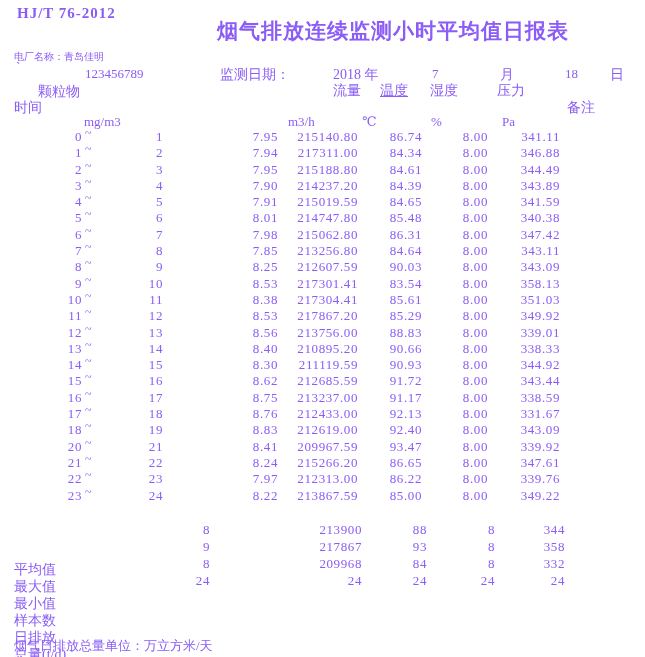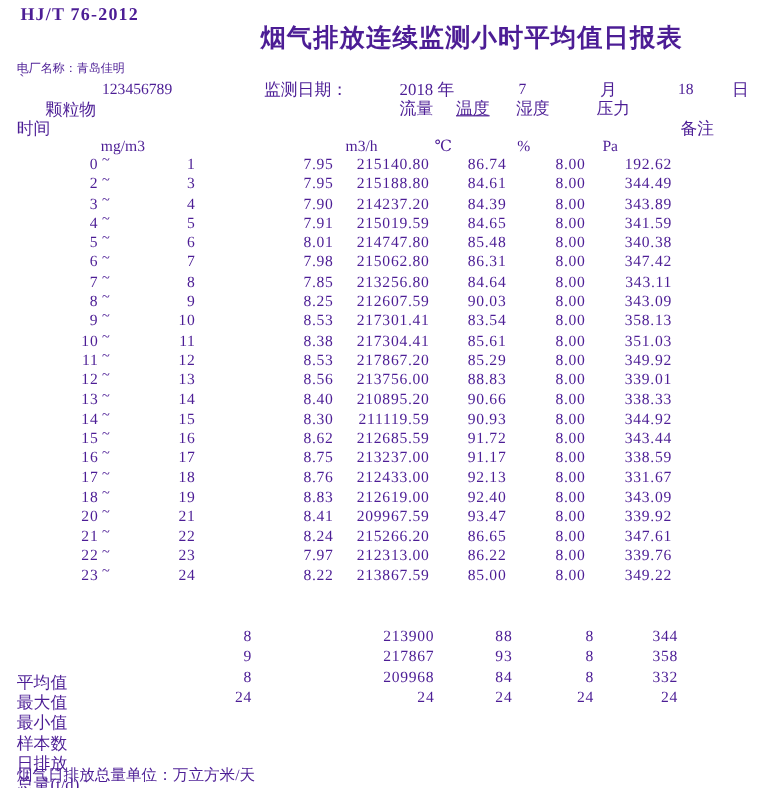--- a/index.html
+++ b/index.html
@@ -1,19 +1,19 @@
 <!DOCTYPE html>
 <html><head>
 <meta charset="utf-8">
 <style>
   html,body{margin:0;padding:0;background:#fff;}
   .page{
     position:relative;
     width:645px;height:657px;
-    background:#fff;color:#4c1d95;
+    background:#fff;color:#8b5cf6;
     font-family:"Liberation Serif","DejaVu Serif",serif;
     overflow:hidden;
   }
   .abs{position:absolute;white-space:nowrap;}
   .std{left:17px;top:5px;font-size:15px;font-weight:bold;letter-spacing:1px;}
   .title{left:217px;top:17px;font-size:21px;font-weight:bold;letter-spacing:1px;}
   .cjk{font-size:14px;}
   .plant-label{left:14px;top:50px;font-size:10px;}
   .tick{left:16px;top:59px;font-size:13px;}
   .plant-code{left:85px;top:66px;font-size:13px;}
@@ -84,21 +84,22 @@
   <div class="abs cjk time-label">时间</div>
   <div class="abs cjk remark-label">备注</div>
 
   <div class="abs unit u-conc">mg/m3</div>
   <div class="abs unit u-flow">m3/h</div>
   <div class="abs unit u-temp">℃</div>
   <div class="abs unit u-hum">%</div>
   <div class="abs unit u-press">Pa</div>
 
   <div class="rows">
-      <div class="row"><span class="c cs">0</span><span class="c ct">~</span><span class="c ce">1</span><span class="c c1">7.95</span><span class="c c2">215140.80</span><span class="c c3">86.74</span><span class="c c4">8.00</span><span class="c c5">192.62</span></div>
+      <div class="row"><span class="c cs">0</span><span class="c ct">~</span><span class="c ce">1</span><span class="c c1">7.95</span><span class="c c2">215140.80</span><span class="c c3">86.74</span><span class="c c4">8.00</span><span class="c c5">341.11</span></div>
+      <div class="row"><span class="c cs">1</span><span class="c ct">~</span><span class="c ce">2</span><span class="c c1">7.94</span><span class="c c2">217311.00</span><span class="c c3">84.34</span><span class="c c4">8.00</span><span class="c c5">346.88</span></div>
       <div class="row"><span class="c cs">2</span><span class="c ct">~</span><span class="c ce">3</span><span class="c c1">7.95</span><span class="c c2">215188.80</span><span class="c c3">84.61</span><span class="c c4">8.00</span><span class="c c5">344.49</span></div>
       <div class="row"><span class="c cs">3</span><span class="c ct">~</span><span class="c ce">4</span><span class="c c1">7.90</span><span class="c c2">214237.20</span><span class="c c3">84.39</span><span class="c c4">8.00</span><span class="c c5">343.89</span></div>
       <div class="row"><span class="c cs">4</span><span class="c ct">~</span><span class="c ce">5</span><span class="c c1">7.91</span><span class="c c2">215019.59</span><span class="c c3">84.65</span><span class="c c4">8.00</span><span class="c c5">341.59</span></div>
       <div class="row"><span class="c cs">5</span><span class="c ct">~</span><span class="c ce">6</span><span class="c c1">8.01</span><span class="c c2">214747.80</span><span class="c c3">85.48</span><span class="c c4">8.00</span><span class="c c5">340.38</span></div>
       <div class="row"><span class="c cs">6</span><span class="c ct">~</span><span class="c ce">7</span><span class="c c1">7.98</span><span class="c c2">215062.80</span><span class="c c3">86.31</span><span class="c c4">8.00</span><span class="c c5">347.42</span></div>
       <div class="row"><span class="c cs">7</span><span class="c ct">~</span><span class="c ce">8</span><span class="c c1">7.85</span><span class="c c2">213256.80</span><span class="c c3">84.64</span><span class="c c4">8.00</span><span class="c c5">343.11</span></div>
       <div class="row"><span class="c cs">8</span><span class="c ct">~</span><span class="c ce">9</span><span class="c c1">8.25</span><span class="c c2">212607.59</span><span class="c c3">90.03</span><span class="c c4">8.00</span><span class="c c5">343.09</span></div>
       <div class="row"><span class="c cs">9</span><span class="c ct">~</span><span class="c ce">10</span><span class="c c1">8.53</span><span class="c c2">217301.41</span><span class="c c3">83.54</span><span class="c c4">8.00</span><span class="c c5">358.13</span></div>
       <div class="row"><span class="c cs">10</span><span class="c ct">~</span><span class="c ce">11</span><span class="c c1">8.38</span><span class="c c2">217304.41</span><span class="c c3">85.61</span><span class="c c4">8.00</span><span class="c c5">351.03</span></div>
       <div class="row"><span class="c cs">11</span><span class="c ct">~</span><span class="c ce">12</span><span class="c c1">8.53</span><span class="c c2">217867.20</span><span class="c c3">85.29</span><span class="c c4">8.00</span><span class="c c5">349.92</span></div>

